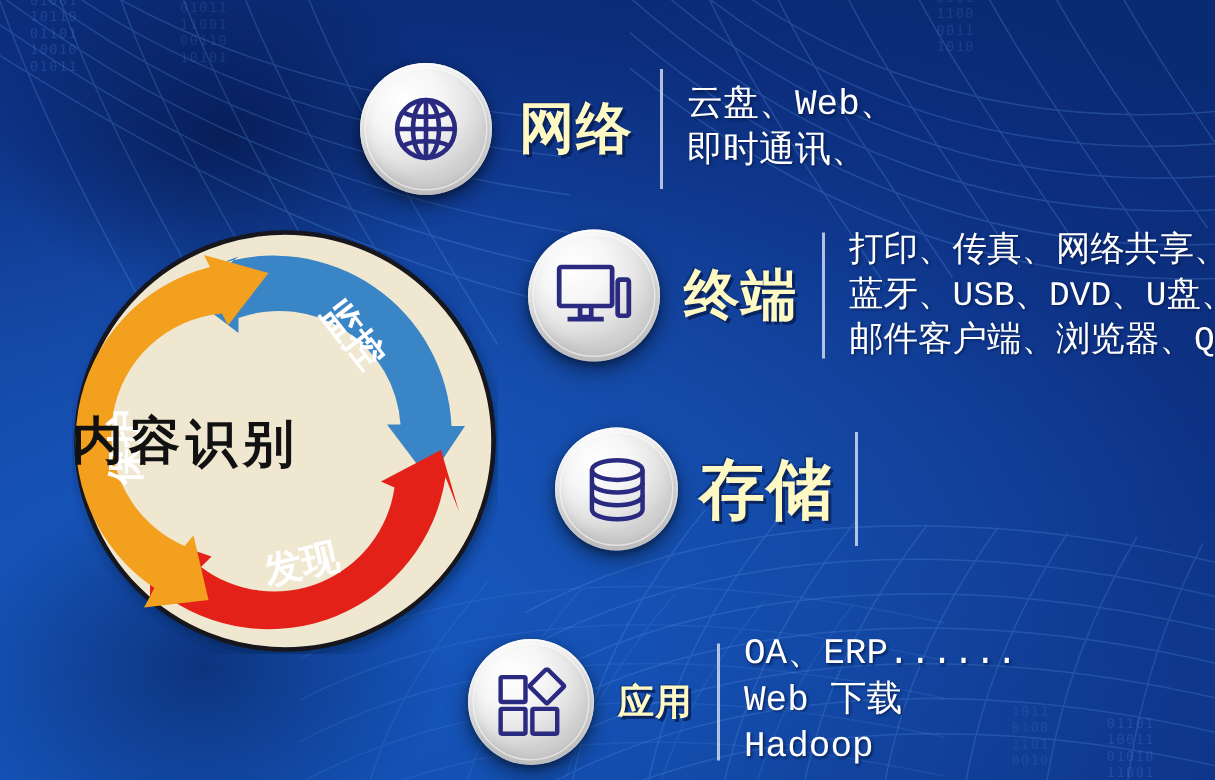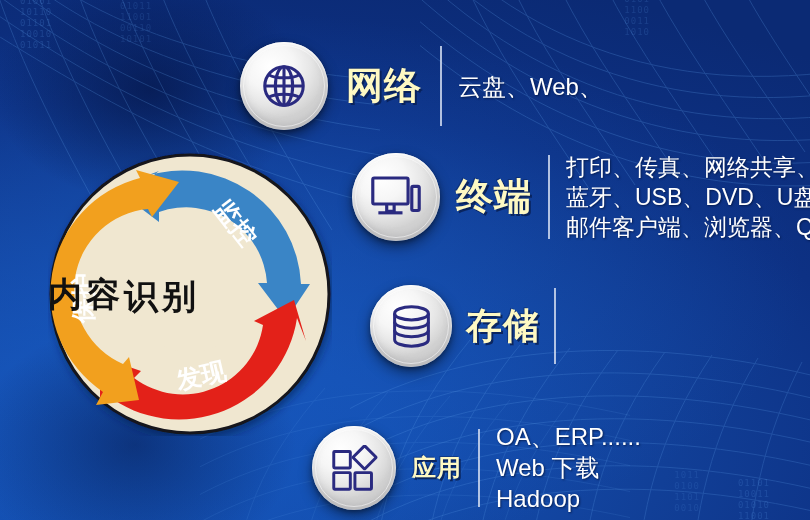--- a/index.html
+++ b/index.html
@@ -85,42 +85,42 @@
     color:#fef9c3;font-weight:bold;
     font-family:"DejaVu Sans","Liberation Sans",sans-serif;
     text-shadow:2px 2px 0 rgba(8,30,82,.85), -1px -1px 0 rgba(8,30,82,.45);
     white-space:nowrap;
   }
   .divider{
     width:2px;background:#cfd9ee;opacity:.85;flex:none;
   }
   .desc{
     color:#ffffff;
-    font-family:Liberation Sans, sans-serif;
+    font-family:Liberation Mono, monospace;
     white-space:nowrap;
     text-shadow:1px 1px 2px rgba(5,22,66,.8);
   }
   .desc div{white-space:nowrap;}
 
   
   #row-network{left:240px;top:42px;}
   #row-network .badge{width:88px;height:88px;}
   #row-network .row-label{font-size:37px;margin-left:18px;letter-spacing:1px;}
   #row-network .divider{height:80px;margin-left:18px;}
   #row-network .desc{margin-left:16px;font-size:24px;line-height:31px;}
 
   #row-terminal{left:352px;top:152px;}
   #row-terminal .badge{width:88px;height:88px;}
   #row-terminal .row-label{font-size:37px;margin-left:16px;letter-spacing:1px;}
   #row-terminal .divider{height:84px;margin-left:16px;}
   #row-terminal .desc{margin-left:16px;font-size:23px;line-height:30px;}
 
   #row-storage{left:370px;top:285px;}
   #row-storage .badge{width:82px;height:82px;}
-  #row-storage .row-label{font-size:36px;margin-left:14px;letter-spacing:1px;}
+  #row-storage .row-label{font-size:44px;margin-left:14px;letter-spacing:1px;}
   #row-storage .divider{height:76px;margin-left:14px;}
   #row-storage .desc{margin-left:16px;font-size:22px;line-height:29px;}
 
   #row-application{left:312px;top:421px;}
   #row-application .badge{width:84px;height:84px;}
   #row-application .row-label{font-size:24px;margin-left:16px;letter-spacing:1px;}
   #row-application .divider{height:78px;margin-left:16px;}
   #row-application .desc{margin-left:16px;font-size:24px;line-height:31px;}
 </style>
 </head>
@@ -320,20 +320,21 @@
             <path d="M10.5,14.5 C17,18.5 35,18.5 41.5,14.5"></path>
             <path d="M10.5,37.5 C17,33.5 35,33.5 41.5,37.5"></path>
           </g>
         </svg>
       </span>
     </div>
     <div class="row-label">网络</div>
     <div class="divider"></div>
     <div class="desc">
       <div>云盘、Web、</div>
+      <div>即时通讯、</div>
     </div>
   </div>
 
   <div class="row" id="row-terminal">
     <div class="badge">
       <span>
         <svg viewBox="0 0 56 50" width="52" height="47">
           <g fill="none" stroke="#2a2a80" stroke-width="3.4">
             <rect x="3" y="4" width="38" height="28" rx="1.5"></rect>
             <rect x="45" y="13" width="8" height="26" rx="1.5"></rect>

